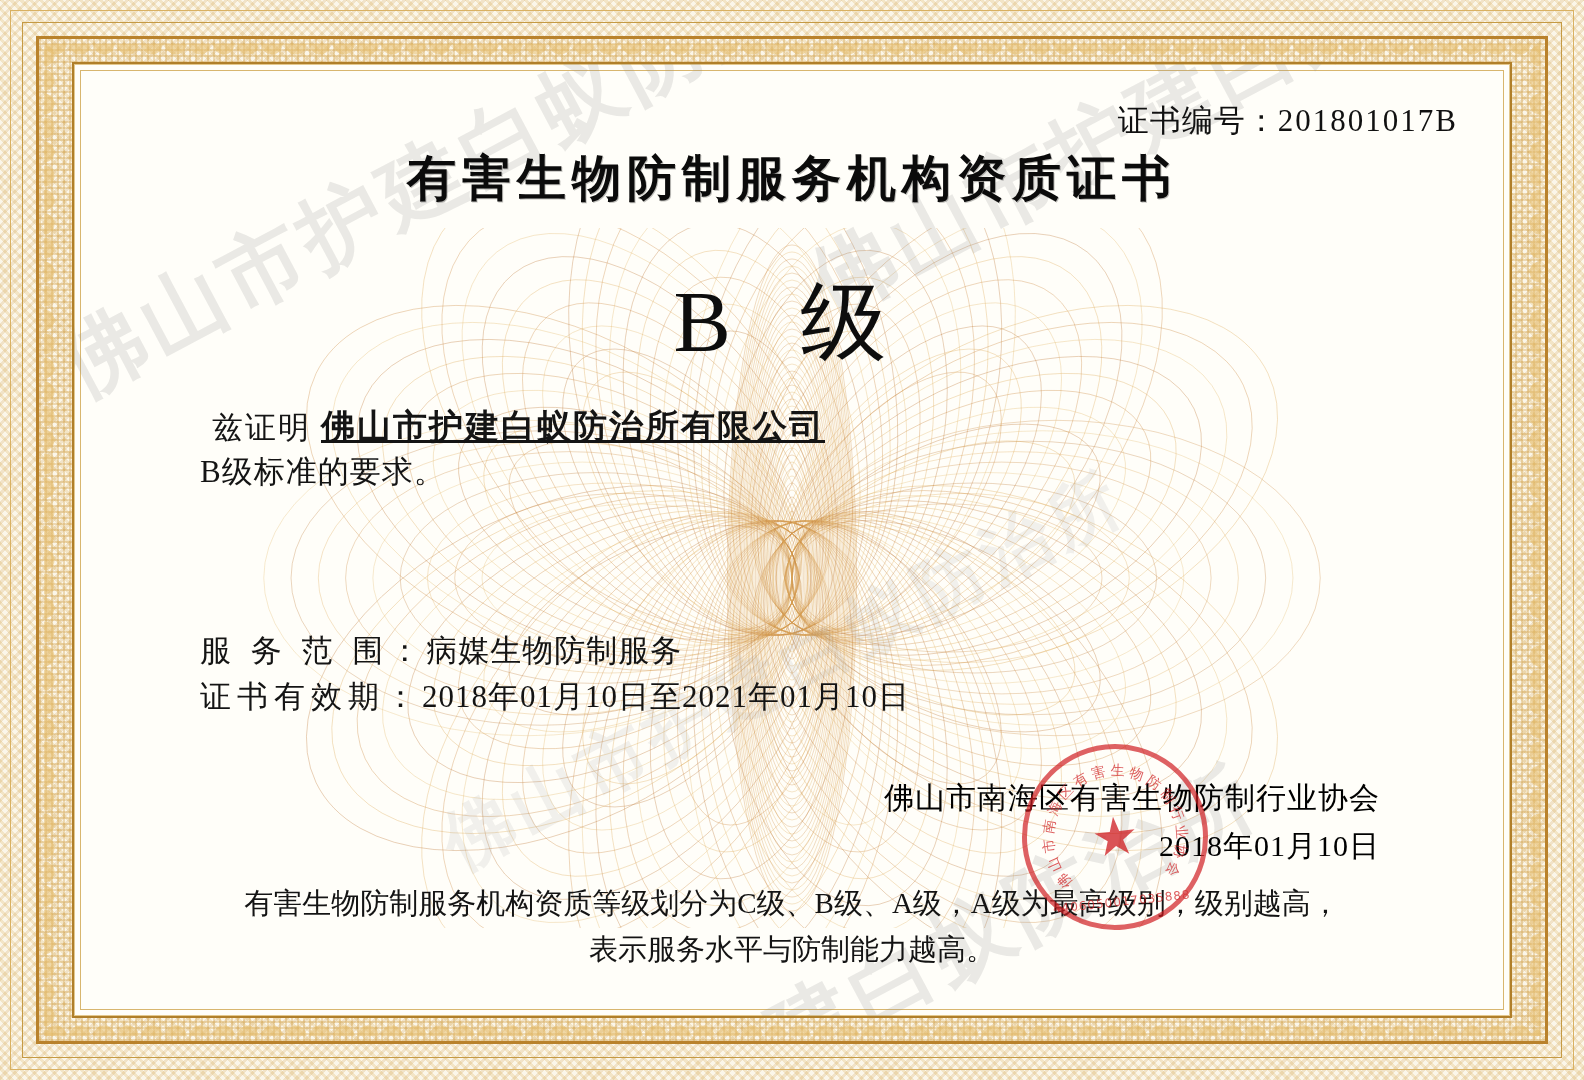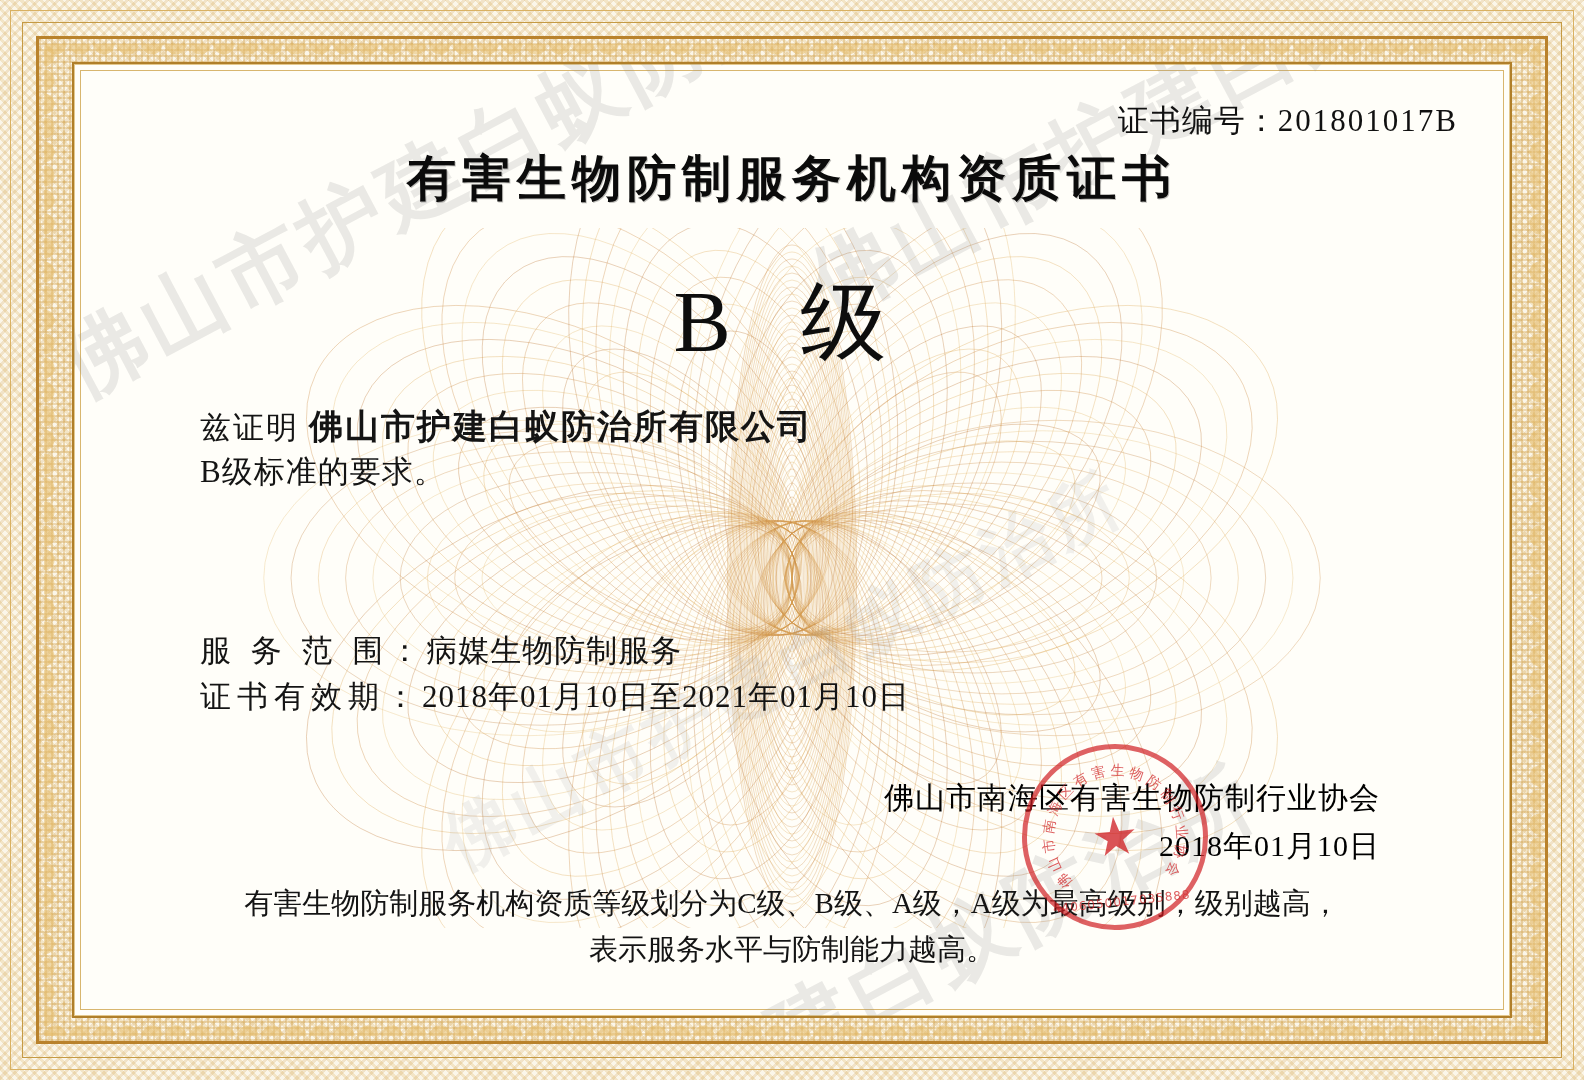--- a/index.html
+++ b/index.html
@@ -117,24 +117,25 @@
     font-family:"Liberation Serif","DejaVu Serif",serif;
   }
 
   .body-block{
     position:absolute;left:126px;right:118px;top:340px;
     font-size:31px;
     line-height:44px;
     color:#141414;
   }
   .line-1{ text-indent:0; white-space:nowrap;}
-  .line-1 .lead{letter-spacing:2px;}
+  .line-1 .lead{letter-spacing:2px;margin-left:12px;}
   .line-1 .company{
     font-weight:bold;font-size:34px;letter-spacing:2px;margin-left:10px;
     font-family:"DejaVu Sans","Liberation Sans",sans-serif;
+    text-decoration:underline;
   }
   .line-2{margin-top:6px;text-indent:56px;letter-spacing:1px;white-space:nowrap;}
   .line-3{letter-spacing:1px;}
 
   .fields{
     position:absolute;left:126px;top:520px;
     font-size:31px;line-height:46px;color:#141414;letter-spacing:1px;margin-top:44px;
   }
   .field-label{letter-spacing:6px;}
 

